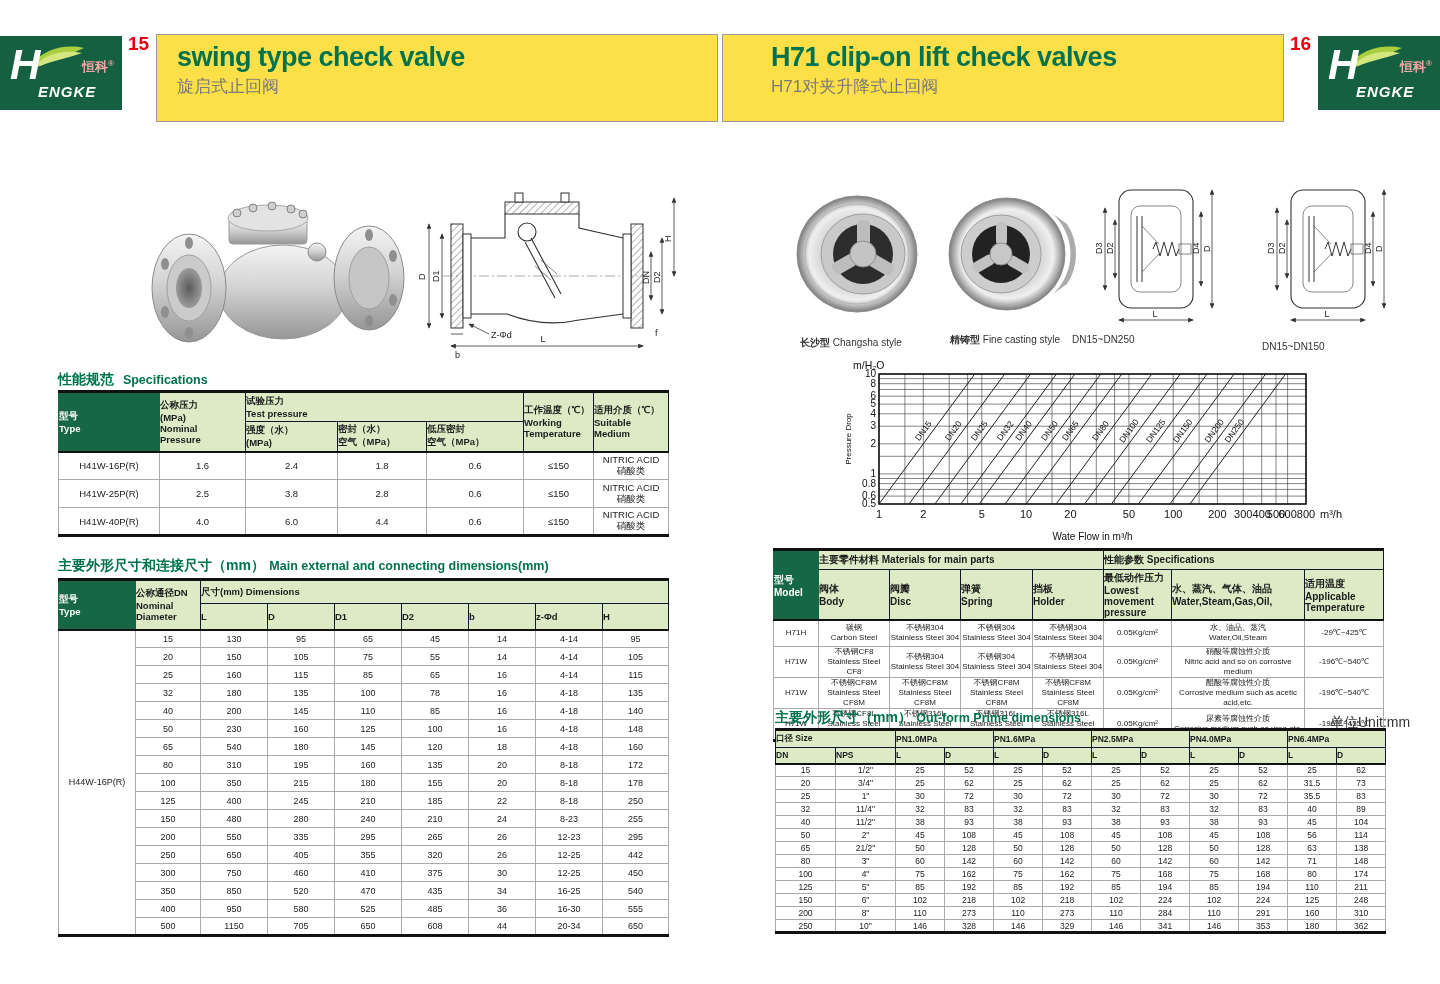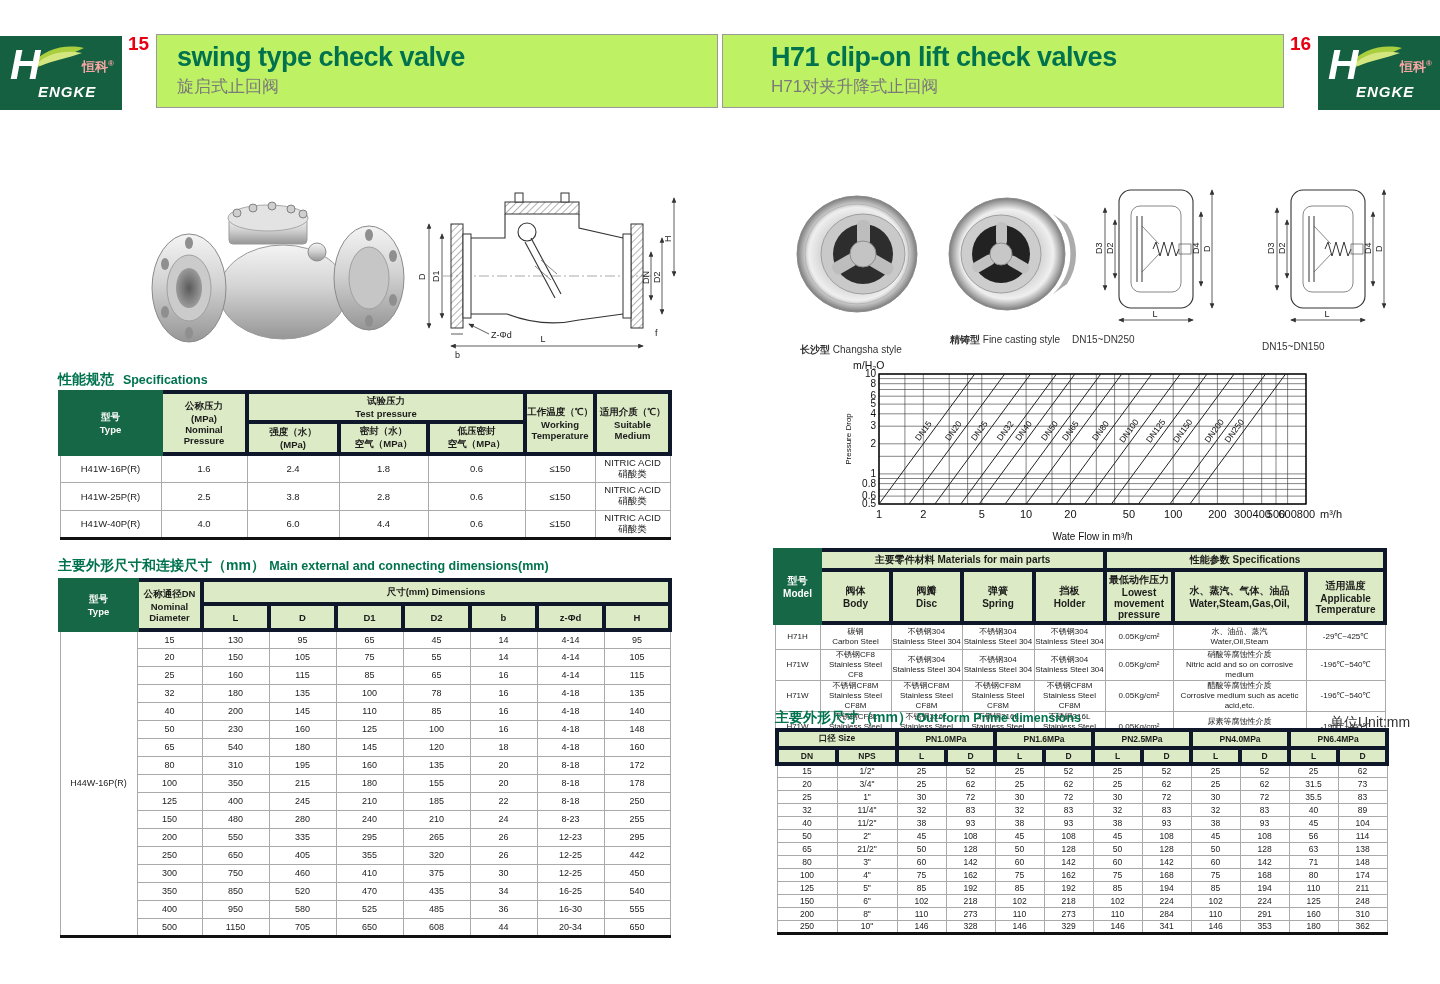--- a/index.html
+++ b/index.html
@@ -7,35 +7,35 @@
   .abs { position:absolute; }
   #stage { position:relative; width:1440px; height:984px; overflow:hidden; background:#fff; }
 
   
   .logo-block { width:122px; height:74px; background:#156040; top:36px; }
   .logo-block.left { left:0; } .logo-block.right { left:1318px; }
   .logo-h { position:absolute; left:10px; top:8px; font-size:42px; font-weight:bold; font-style:italic; color:#fff; line-height:1; }
   .logo-engke { position:absolute; left:38px; bottom:10px; font-size:15px; font-weight:bold; font-style:italic; color:#fff; letter-spacing:1px; }
   .logo-cn { position:absolute; right:8px; top:22px; font-size:13px; color:#fca5a5; font-weight:bold; }
   .pagenum { font-size:19px; font-weight:bold; color:#e60012; top:33px; }
-  .title-box { top:34px; height:74px; border:1px solid #999; background:#bef264; }
+  .title-box { top:34px; height:88px; border:1px solid #999; background:#fde047; }
   .title-box .t1 { font-size:27px; font-weight:bold; color:#00734e; line-height:1.1; letter-spacing:-0.5px; margin-top:8px; }
   .title-box .t2 { font-size:17px; color:#7a7a7a; margin-top:2px; }
 
   
   .sec-title { font-weight:bold; }
   .sec-title .cn { color:#00734e; font-size:14px; }
   .sec-title .en { color:#00734e; font-size:12.5px; }
   .unit-note { font-size:14px; color:#333;text-align:right; }
 
   
   table.tbl { border-collapse:collapse; table-layout:fixed; background:#fff;
               border-top:3px solid #111; border-bottom:3px solid #111; }
   table.tbl thead { border-bottom:2px solid #111; }
-  table.tbl th { background:#dcebc5; border:4px solid #0f172a; font-weight:bold; text-align:center;
+  table.tbl th { background:#dcebc5; border:1px solid #0f172a; font-weight:bold; text-align:left;
                  vertical-align:middle; white-space:pre-line; color:#1c1c1c; padding:1px 0;margin-top:13px; }
   table.tbl th.dark { background:#156745; color:#fff; border-color:#156745; }
   table.tbl td { border:1px solid #aaa; text-align:center; vertical-align:middle; white-space:pre-line; background:#fff; }
   table.spec th { font-size:9.5px; }
   table.spec td { font-size:9.5px; height:28px; }
   table.dims th { font-size:9.5px; }
   table.dims td { font-size:9px; height:18px; }
   table.mats th { font-size:10px; }
   table.mats td { font-size:8px; height:26px; line-height:1.25; }
   table.outf th { font-size:8.5px; padding:0; }
@@ -206,21 +206,21 @@
       <ellipse cx="216" cy="78" rx="40" ry="39" fill="#cdcdcd" stroke="#9e9e9e"></ellipse>
       <circle cx="216" cy="78" r="29" fill="#222"></circle>
       <g fill="#c2c2c2">
         <rect x="211" y="46" width="11" height="24" rx="5" transform="rotate(0 216 78)"></rect>
         <rect x="211" y="46" width="11" height="24" rx="5" transform="rotate(120 216 78)"></rect>
         <rect x="211" y="46" width="11" height="24" rx="5" transform="rotate(240 216 78)"></rect>
       </g>
       <circle cx="216" cy="78" r="11" fill="#c7c7c7" stroke="#8f8f8f"></circle>
     </g>
   </svg>
-  <div class="abs caption" style="left:800px;top:343px"><b><span>长沙型</span></b> <span>Changsha style</span></div>
+  <div class="abs caption" style="left:800px;top:336px"><b><span>长沙型</span></b> <span>Changsha style</span></div>
   <div class="abs caption" style="left:950px;top:333px"><b><span>精铸型</span></b> <span>Fine casting style</span></div>
 
   <svg class="abs" style="left:1093px;top:178px;width:312px;height:150px" viewBox="0 0 312 150">
     <g>
       <rect x="26" y="12" width="74" height="118" rx="12" class="outline"></rect>
       <rect x="38" y="28" width="50" height="86" rx="9" class="thin"></rect>
       <line x1="44" y1="38" x2="44" y2="104" stroke="#333"></line>
         <line x1="49" y1="38" x2="49" y2="104" stroke="#333"></line>
       <path class="thin" d="M49,48 L66,66 M49,94 L66,76"></path>
       <polyline points="60,71 63,64 67,78 71,64 75,78 79,64 83,78 86,71" fill="none" stroke="#333" stroke-width="1"></polyline>

